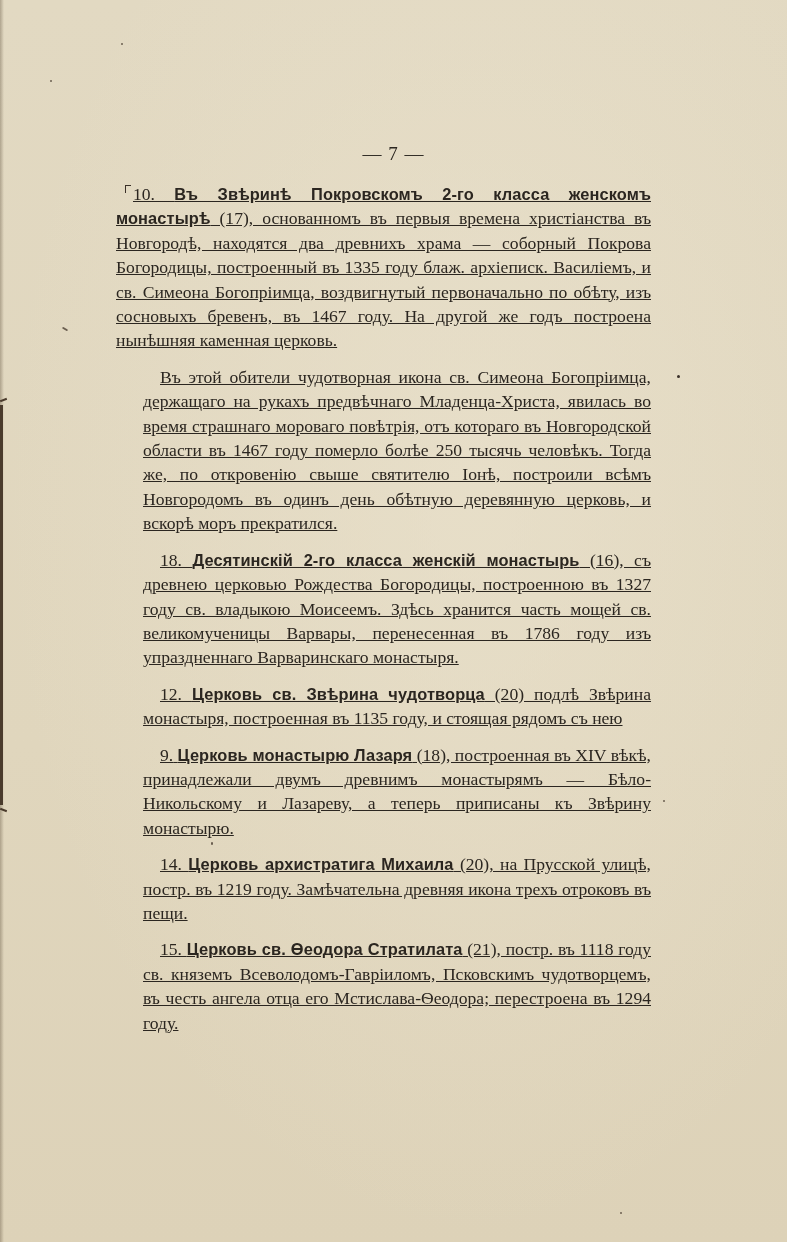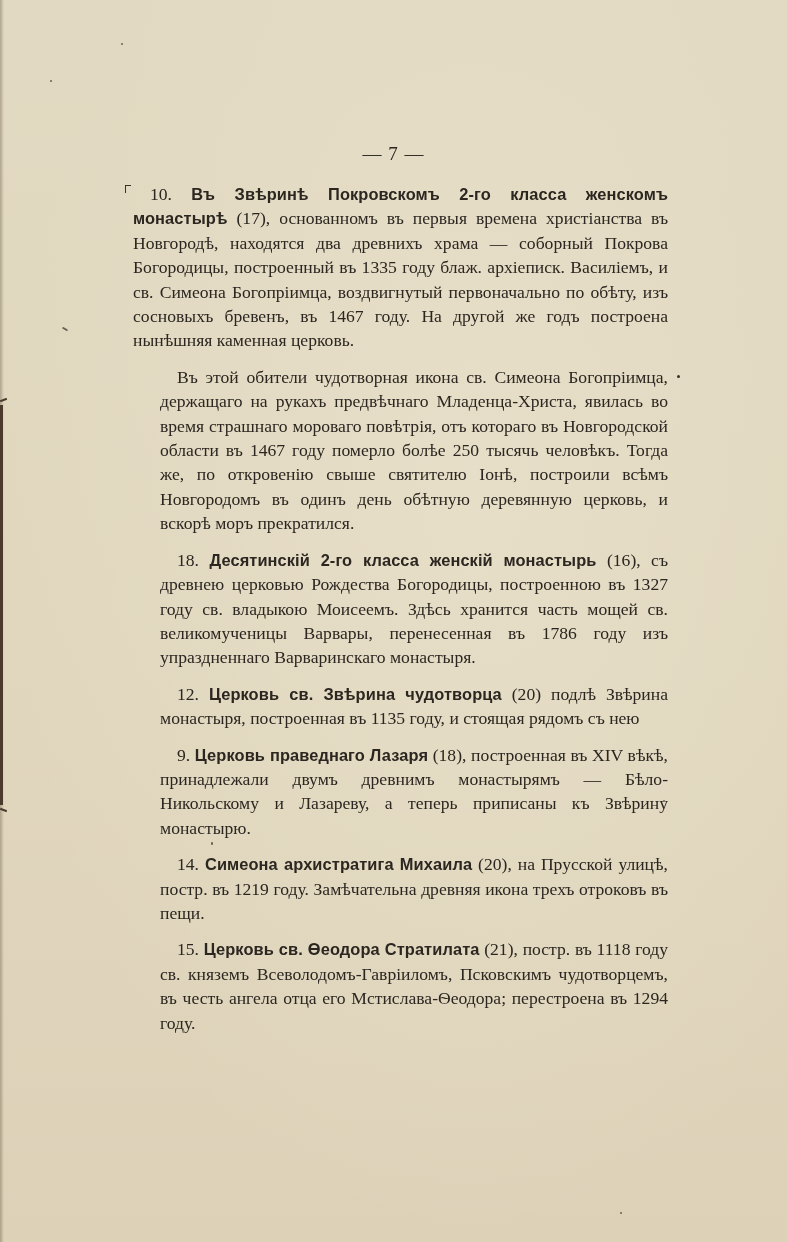--- a/index.html
+++ b/index.html
@@ -32,24 +32,25 @@
       position: absolute; left: 0; top: 0; width: 4px; height: 1242px;
       background: linear-gradient(90deg, rgba(80,65,45,0.35), rgba(0,0,0,0));
     }
     .speck { position: absolute; background: #6b5f50; border-radius: 1px; }
     .page-number {
       position: absolute; left: 0; width: 787px; top: 143px;
       text-align: center; font-size: 19px; letter-spacing: 1px;
       font-family: "Liberation Serif", serif;
     }
     .text-block {
-      position: absolute; left: 133px; width: 535px; top: 182px;
+      position: absolute; left: 116px; width: 535px; top: 182px;
       font-family: "Liberation Serif", serif;
       font-size: 17.6px; line-height: 24.4px;
       text-align: justify;
+      text-decoration: underline;
     }
     .para { margin: 0; text-indent: 17px; }
     .para + .para { margin-top: 12px; margin-left: 27px; }
     .para b { font-family: "Liberation Sans", sans-serif; font-weight: 700; font-size: 16.4px; letter-spacing: 0.1px; }
     .corner-mark {
       position: absolute; left: 125px; top: 185px; width: 5px; height: 7px;
       border-left: 1.5px solid #3a3028; border-top: 1.5px solid #3a3028;
     }
     .bullet-dot {
       position: absolute; left: 677px; top: 375px; width: 3px; height: 3px;
@@ -77,19 +78,19 @@
 
   <div class="text-block">
     <p class="para"><span>10.</span> <b>Въ Звѣринѣ Покровскомъ 2-го класса женскомъ монастырѣ</b><span> (17), основанномъ въ первыя времена христіанства въ Новгородѣ, находятся два древнихъ храма — соборный Покрова Богородицы, построенный въ 1335 году блаж. архіеписк. Василіемъ, и св. Симеона Богопріимца, воздвигнутый первоначально по обѣту, изъ сосновыхъ бревенъ, въ 1467 году. На другой же годъ построена нынѣшняя каменная церковь.</span></p>
 
     <p class="para"><span>Въ этой обители чудотворная икона св. Симеона Богопріимца, держащаго на рукахъ предвѣчнаго Младенца-Христа, явилась во время страшнаго мороваго повѣтрія, отъ котораго въ Новгородской области въ 1467 году померло болѣе 250 тысячь человѣкъ. Тогда же, по откровенію свыше святителю Іонѣ, построили всѣмъ Новгородомъ въ одинъ день обѣтную деревянную церковь, и вскорѣ моръ прекратился.</span></p>
 
     <p class="para"><span>18.</span> <b>Десятинскій 2-го класса женскій монастырь</b><span> (16), съ древнею церковью Рождества Богородицы, построенною въ 1327 году св. владыкою Моисеемъ. Здѣсь хранится часть мощей св. великомученицы Варвары, перенесенная въ 1786 году изъ упраздненнаго Варваринскаго монастыря.</span></p>
 
     <p class="para"><span>12.</span> <b>Церковь св. Звѣрина чудотворца</b><span> (20) подлѣ Звѣрина монастыря, построенная въ 1135 году, и стоящая рядомъ съ нею</span></p>
 
-    <p class="para"><span>9.</span> <b>Церковь праведнаго Лазаря</b><span> (18), построенная въ XIV вѣкѣ, принадлежали двумъ древнимъ монастырямъ — Бѣло-Никольскому и Лазареву, а теперь приписаны къ Звѣрину монастырю.</span></p>
+    <p class="para"><span>9.</span> <b>Церковь монастырю Лазаря</b><span> (18), построенная въ XIV вѣкѣ, принадлежали двумъ древнимъ монастырямъ — Бѣло-Никольскому и Лазареву, а теперь приписаны къ Звѣрину монастырю.</span></p>
 
-    <p class="para"><span>14.</span> <b>Симеона архистратига Михаила</b><span> (20), на Прусской улицѣ, постр. въ 1219 году. Замѣчательна древняя икона трехъ отроковъ въ пещи.</span></p>
+    <p class="para"><span>14.</span> <b>Церковь архистратига Михаила</b><span> (20), на Прусской улицѣ, постр. въ 1219 году. Замѣчательна древняя икона трехъ отроковъ въ пещи.</span></p>
 
     <p class="para"><span>15.</span> <b>Церковь св. Ѳеодора Стратилата</b><span> (21), постр. въ 1118 году св. княземъ Всеволодомъ-Гавріиломъ, Псковскимъ чудотворцемъ, въ честь ангела отца его Мстислава-Ѳеодора; перестроена въ 1294 году.</span></p>
   </div>
 </div>
 
 </body></html>

